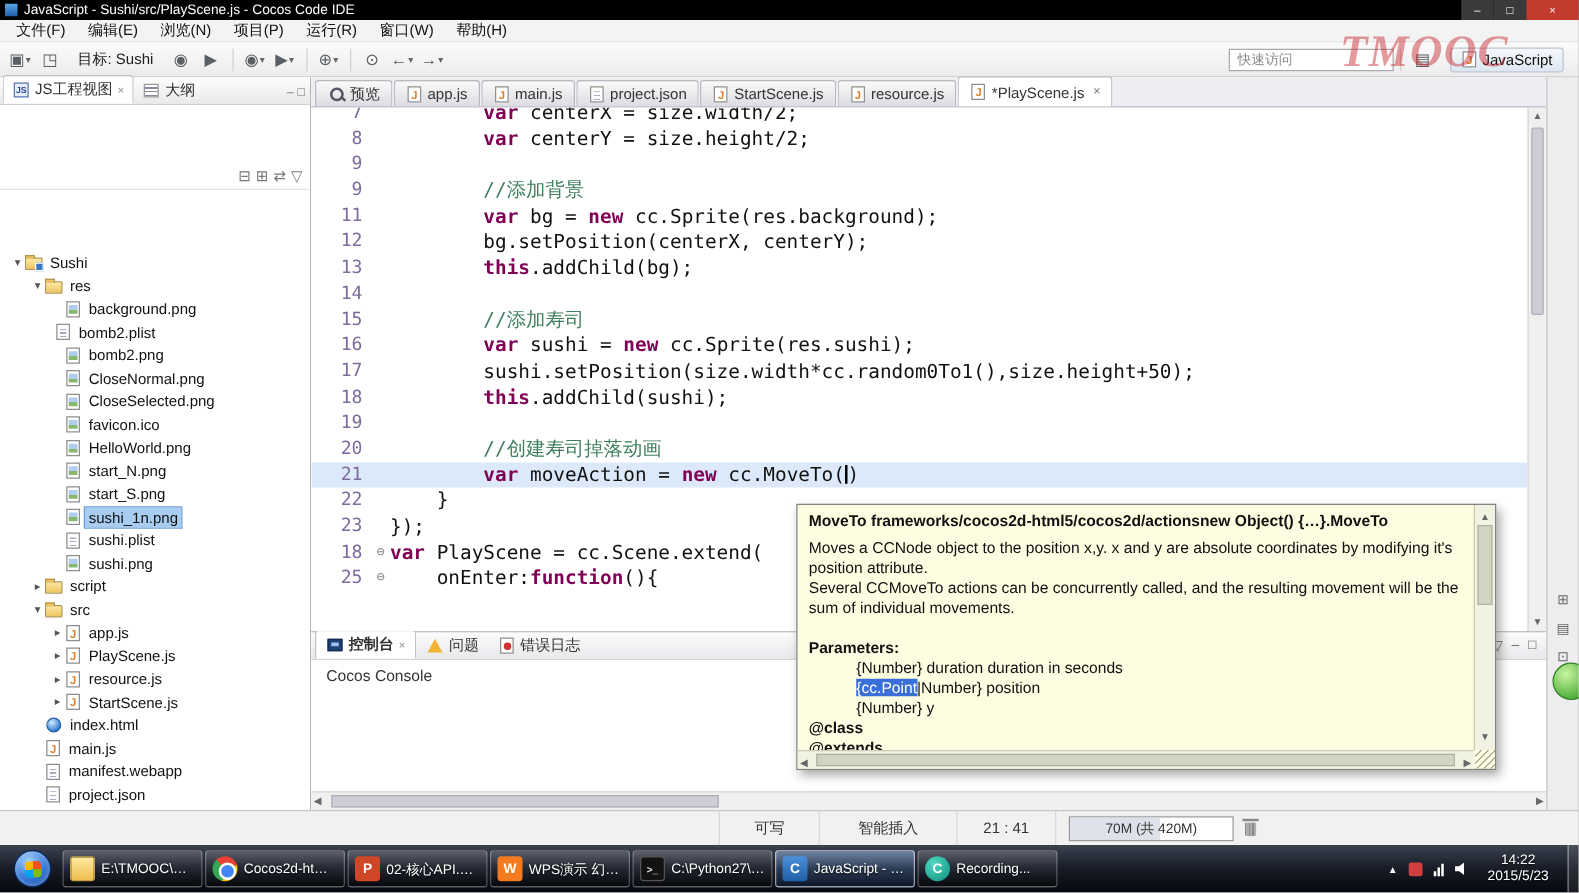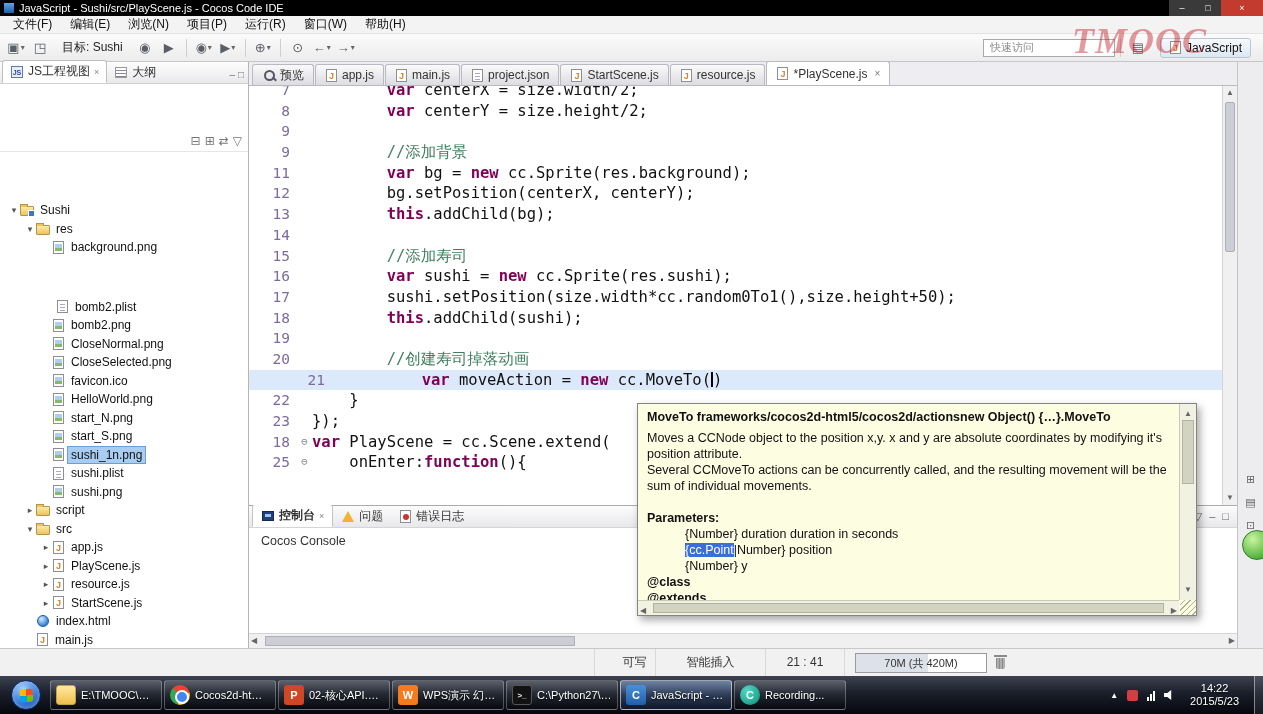--- a/index.html
+++ b/index.html
@@ -94,21 +94,21 @@
   .etab{height:21px;display:flex;align-items:center;gap:4px;padding:0 9px;margin-right:1px;color:#333;
         background:linear-gradient(#fafafa,#dcdce2);border:1px solid #b9b9c4;border-bottom:none;border-radius:3px 3px 0 0;}
   .etab.active{background:#fff;height:24px;}
   .etab .close{color:#777;font-size:10px;margin-left:3px;}
 
   .code-wrap{flex:1;display:flex;overflow:hidden;position:relative;}
   .code-scroll{flex:1;overflow:hidden;background:#fff;}
   .code-inner{margin-top:-6px;font-family:"DejaVu Sans Mono","Liberation Mono",monospace;
               font-size:15.5px;line-height:20.7px;}
   .code-line{display:flex;height:20.7px;white-space:pre;}
-  .code-line.hl{background:#dbe9fa;padding-left:35px;}
+  .code-line.hl{background:#dbe9fa;}
   .ln{width:48px;flex:none;text-align:right;padding-right:7px;color:#7d6b9e;font-size:14.5px;}
   .fold{width:15px;flex:none;text-align:center;color:#8a8a8a;font-size:11px;}
   .ct{flex:1;}
   .kw{color:#7f0055;font-weight:bold;}
   .cm{color:#3f7f5f;}
   .caret{display:inline-block;width:2px;height:15px;background:#000;vertical-align:-2px;}
 
   .vscroll{width:15px;flex:none;background:#f0f0f0;border-left:1px solid #d5d5d5;position:relative;
            display:flex;flex-direction:column;align-items:center;justify-content:space-between;font-size:8px;color:#666;}
   .vthumb{position:absolute;left:2px;right:2px;top:16px;height:150px;background:#cdcdd6;
@@ -155,21 +155,21 @@
   .tt-hscroll{position:absolute;left:0;right:17px;bottom:0;height:15px;background:#f2f2e2;
               border-top:1px solid #c9c9b2;font-size:8px;color:#666;}
   .tt-hthumb{position:absolute;left:15px;right:15px;top:2px;bottom:2px;background:#d3d3c2;border:1px solid #b2b2a0;}
   .tooltip::after{content:"";position:absolute;right:0;bottom:0;width:16px;height:15px;
        background:repeating-linear-gradient(135deg,transparent 0 3px,#b0b09a 3px 4px);}
 
   
   .statusbar{position:absolute;top:648px;left:0;right:0;height:28px;background:#f1f1f1;
              border-top:1px solid #c8c8c8;font-size:12px;color:#333;}
   .sb-item{position:absolute;top:0;height:27px;line-height:27px;text-align:center;border-left:1px solid #d8d8d8;}
-  .sb-writable{left:594px;width:80px;}
+  .sb-writable{left:575px;width:80px;}
   .sb-insert{left:655px;width:110px;}
   .sb-pos{left:765px;width:80px;border-right:1px solid #d8d8d8;}
   .memory{position:absolute;left:855px;top:4px;width:132px;height:20px;border:1px solid #9a9a9a;
           background:#fff;overflow:hidden;}
   .memory-fill{position:absolute;left:0;top:0;bottom:0;width:55%;background:#dde2ea;}
   .memory-text{position:absolute;left:0;right:0;top:0;bottom:0;text-align:center;line-height:18px;font-size:11px;}
   .trash{position:absolute;left:994px;top:6px;width:13px;height:15px;}
   .trash-lid{position:absolute;left:0;top:0;width:13px;height:2px;background:#8a8a8a;}
   .trash-body{position:absolute;left:2px;top:3px;width:9px;height:11px;background:#aeaeae;
               border-radius:0 0 2px 2px;
@@ -304,21 +304,21 @@
           <div class="tree-row" style="padding-left: 24px;">
             <span class="arrow">▾</span>
             <span class="ic ic-folder"></span>
             <span class="t-label">res</span>
           </div>
           <div class="tree-row" style="padding-left: 40px;">
             <span class="arrow"></span>
             <span class="ic ic-image"></span>
             <span class="t-label">background.png</span>
           </div>
-          <div class="tree-row" style="padding-left: 44px; margin-top: 41px;">
+          <div class="tree-row" style="padding-left: 32px;">
             <span class="arrow"></span>
             <span class="ic ic-plist"></span>
             <span class="t-label">bomb2.plist</span>
           </div>
           <div class="tree-row" style="padding-left: 40px;">
             <span class="arrow"></span>
             <span class="ic ic-image"></span>
             <span class="t-label">bomb2.png</span>
           </div>
           <div class="tree-row" style="padding-left: 40px;">

